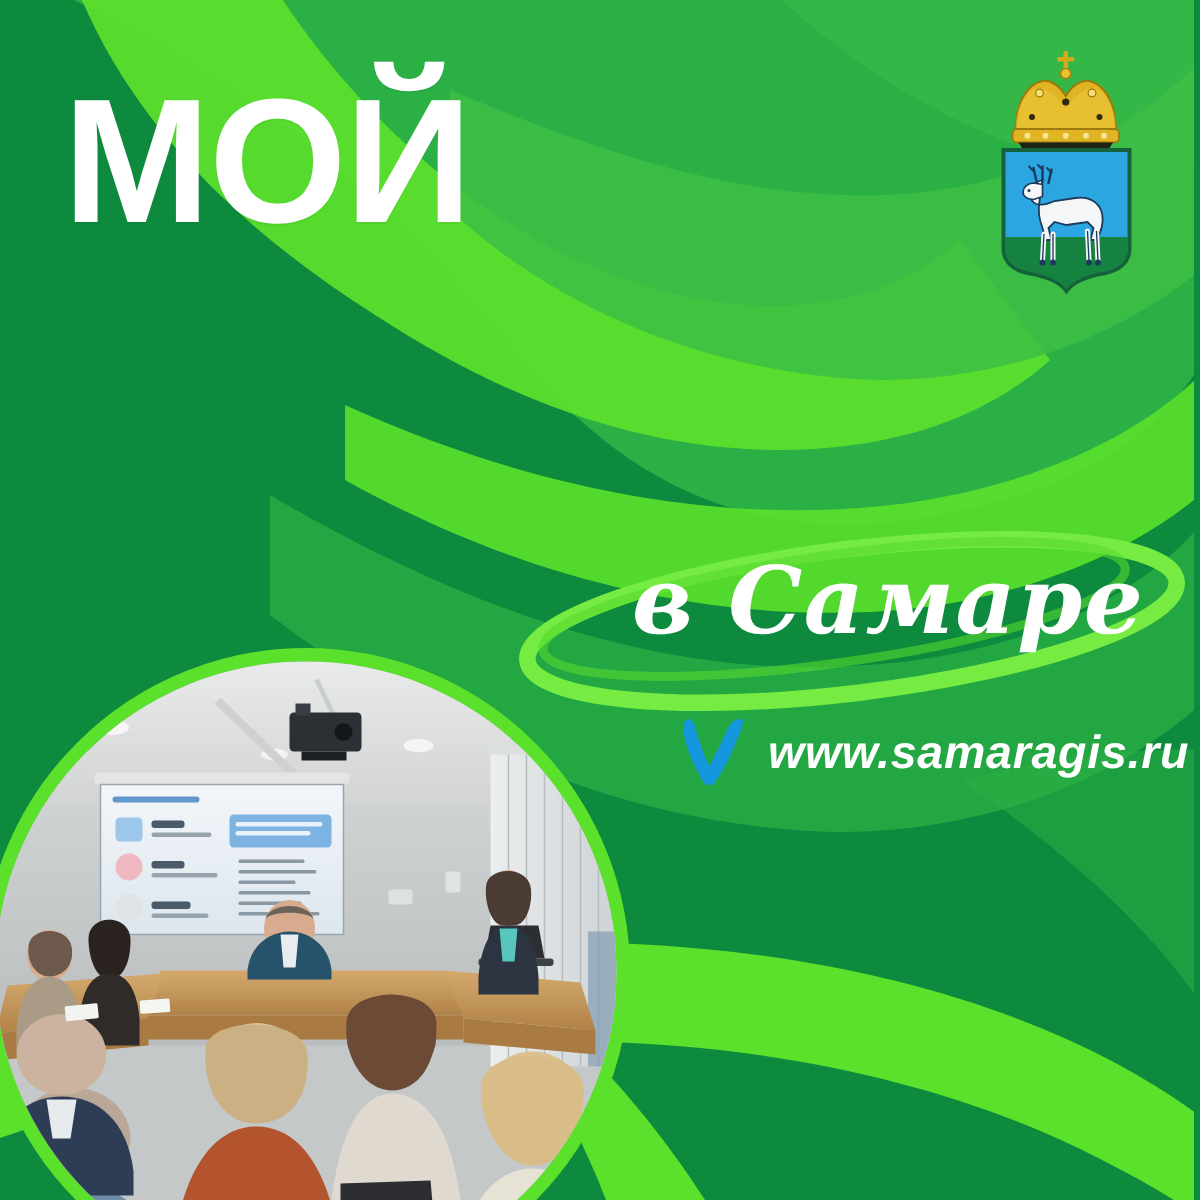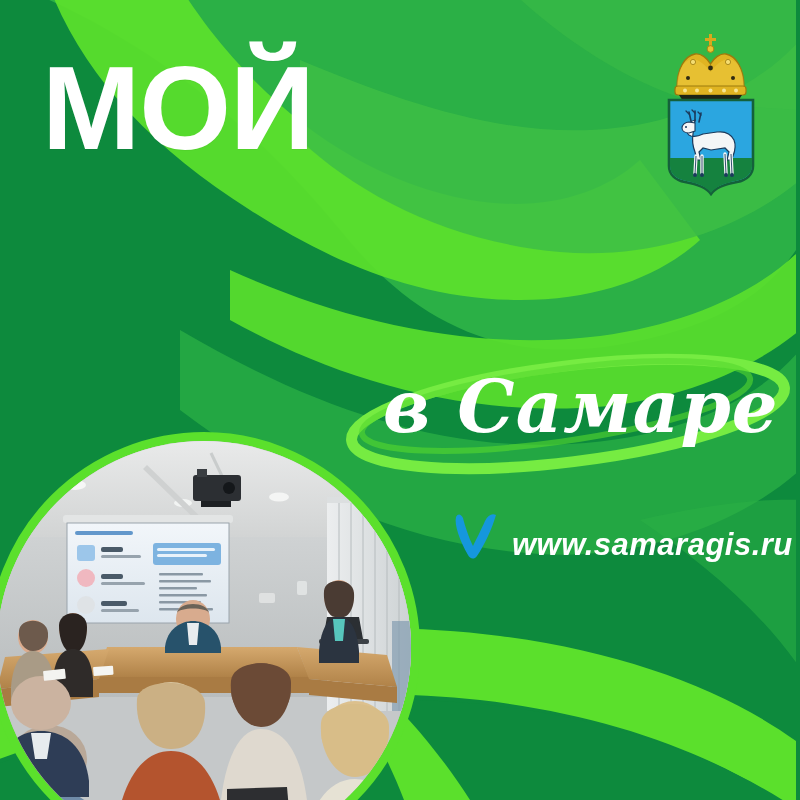--- a/index.html
+++ b/index.html
@@ -49,31 +49,31 @@
   .script-wrap {
     position:absolute; left:355px; top:360px;
     width:420px; height:110px;
   }
   .script-text {
     position:absolute; left:28px; top:4px;
     width:380px;
     font-family:"DejaVu Serif", serif;
     font-style:italic;
     font-weight:bold;
-    font-size:72px;
+    font-size:62px;
     color:#ffffff;
     white-space:nowrap;
     letter-spacing:1px;
-    text-align:center;
+    text-align:right;
   }
 
   
   .url-row {
-    position:absolute; left:452px; top:511px;
-    display:flex; align-items:flex-end; gap:14px;
+    position:absolute; left:452px; top:476px;
+    display:flex; align-items:center; gap:14px;
   }
   .check-icon { width:46px; height:52px; flex:0 0 auto; }
   .url-text {
     font-family:"Liberation Sans", sans-serif;
     font-weight:bold; font-style:italic;
     font-size:31px;
     color:#ffffff;
     letter-spacing:0.5px;
     white-space:nowrap;
   }

